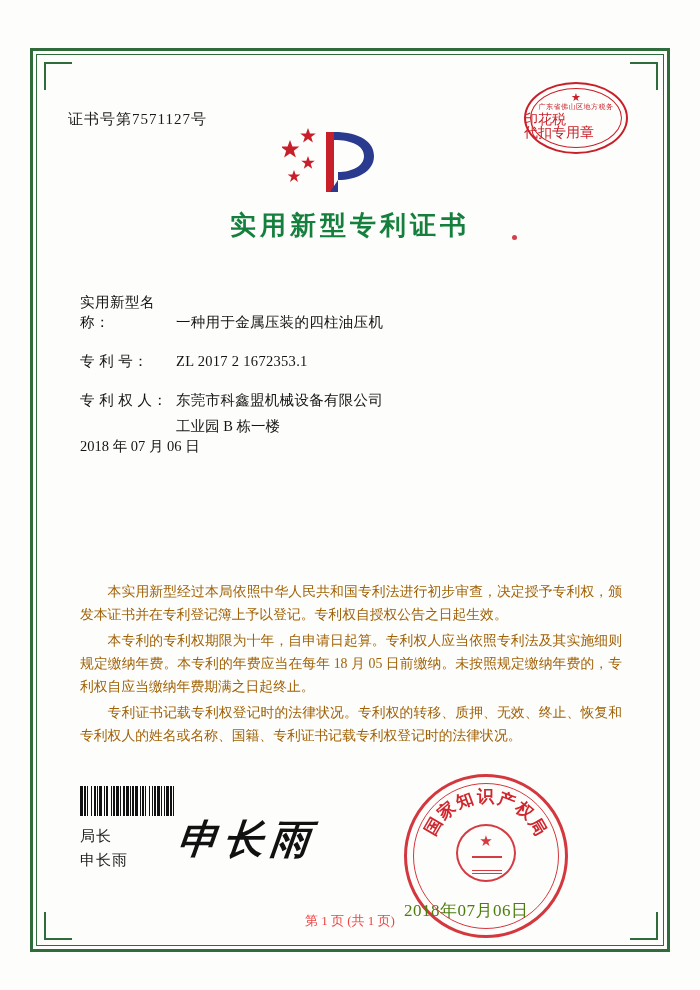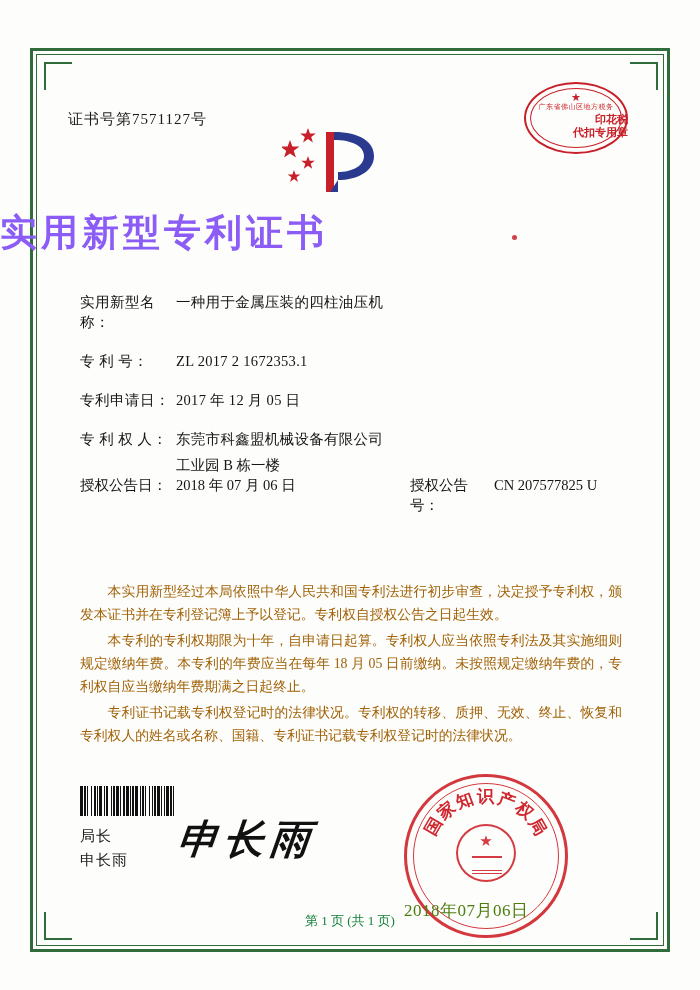--- a/index.html
+++ b/index.html
@@ -104,36 +104,37 @@
     text-align: center;
     color: #c8202a;
     font-size: 7px;
     letter-spacing: 0.5px;
   }
   .seal-top .txt-main {
     position: absolute;
     left: 0;
     right: 0;
     top: 31px;
-    text-align: right;
+    text-align: left;
     color: #c8202a;
-    font-size: 11px;
+    font-size: 14px;
     line-height: 13px;
-    font-weight: bold;
+    font-weight: normal;
   }
 
   .title {
     position: absolute;
     left: 0;
     right: 0;
     top: 208px;
-    font-size: 37px;
+    text-align: center;
+    font-size: 26px;
     font-weight: bold;
     letter-spacing: 4px;
-    color: #8b5cf6;
+    color: #15803d;
   }
   .title-dot {
     position: absolute;
     left: 512px;
     top: 235px;
     width: 5px;
     height: 5px;
     background: #c8202a;
     border-radius: 50%;
     opacity: 0.85;
@@ -142,21 +143,21 @@
   .fields {
     position: absolute;
     left: 80px;
     top: 292px;
     width: 545px;
     font-size: 14.5px;
     color: #141414;
   }
   .field-row {
     display: flex;
-    align-items: flex-start;
+    align-items: flex-end;
     margin-bottom: 19px;
     line-height: 20px;
   }
   .field-label {
     width: 96px;
     flex: 0 0 96px;
     letter-spacing: 0.5px;
   }
   .field-value {
     flex: 1;
@@ -300,21 +301,21 @@
     transform: skewX(-6deg);
   }
 
   .footer {
     position: absolute;
     left: 0;
     right: 0;
     top: 912px;
     text-align: center;
     font-size: 13px;
-    color: #15803d;
+    color: #ef4444;
   }
 </style>
 </head>
 <body>
 
 <div class="page">
 
   <div class="border-outer"></div>
   <div class="border-inner"></div>
   <div class="corner tl"></div>
@@ -358,40 +359,31 @@
       <div class="field-label">实用新型名称：</div>
       <div class="field-value">一种用于金属压装的四柱油压机</div>
     </div>
 
 
     <div class="field-row">
       <div class="field-label">专 利 号：</div>
       <div class="field-value">ZL 2017 2 1672353.1</div>
     </div>
 
-    <div class="field-row">
-      <div class="field-label">专利申请日：</div>
-      <div class="field-value">2017 年 12 月 05 日</div>
-    </div>
 
     <div class="field-row">
       <div class="field-label">专 利 权 人：</div>
       <div class="field-value">东莞市科鑫盟机械设备有限公司</div>
     </div>
 
     <div class="addr-second">工业园 B 栋一楼</div>
 
     <div class="two-col">
       <div class="c1">
-        <div class="lbl">授权公告日：</div>
         <div>2018 年 07 月 06 日</div>
-      </div>
-      <div class="c2">
-        <div class="lbl2">授权公告号：</div>
-        <div>CN 207577825 U</div>
       </div>
     </div>
 
   </div>
 
   <div class="body-text">
     <p>本实用新型经过本局依照中华人民共和国专利法进行初步审查，决定授予专利权，颁发本证书并在专利登记簿上予以登记。专利权自授权公告之日起生效。</p>
     <p>本专利的专利权期限为十年，自申请日起算。专利权人应当依照专利法及其实施细则规定缴纳年费。本专利的年费应当在每年 18 月 05 日前缴纳。未按照规定缴纳年费的，专利权自应当缴纳年费期满之日起终止。</p>
     <p>专利证书记载专利权登记时的法律状况。专利权的转移、质押、无效、终止、恢复和专利权人的姓名或名称、国籍、专利证书记载专利权登记时的法律状况。</p>
   </div>

